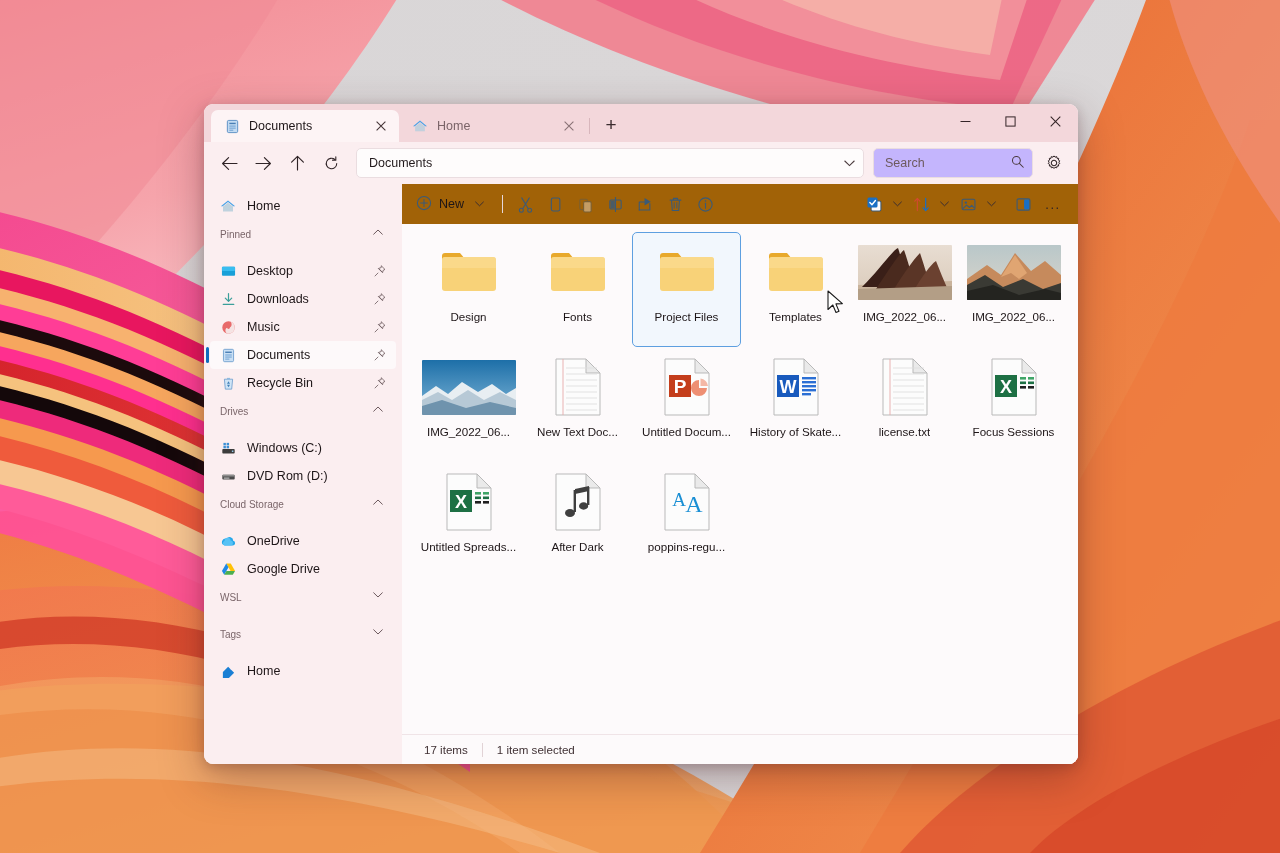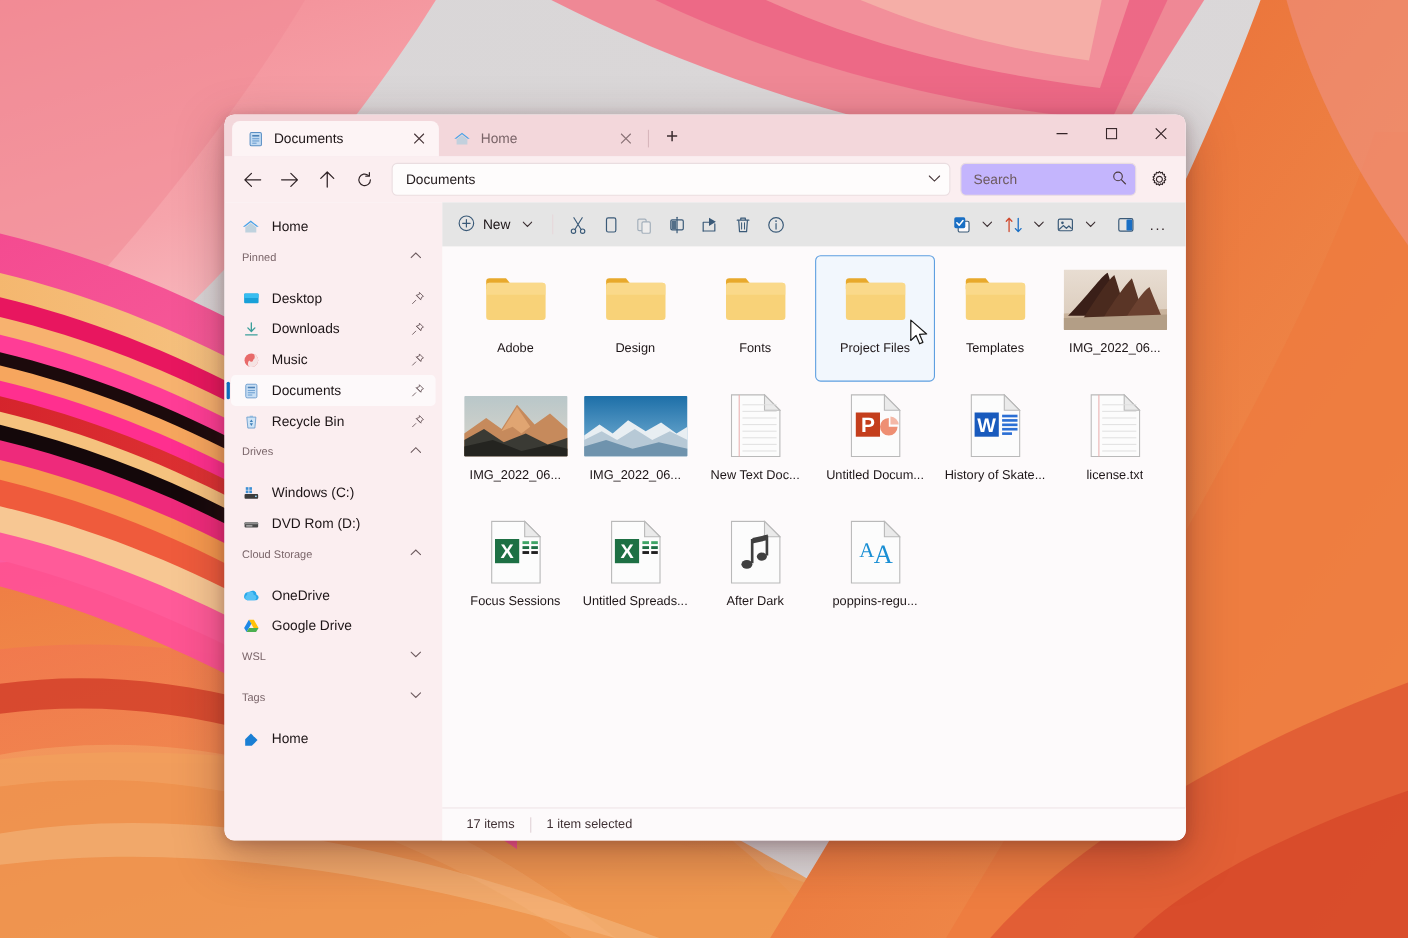--- a/index.html
+++ b/index.html
@@ -124,21 +124,21 @@
   .side-section .sec-chev { width: 20px; margin-right: 8px; display: flex; align-items: center; justify-content: center; color: #6d5a5e; }
 
   
   .mainpane { flex: 1; display: flex; flex-direction: column; background: #fdfafb; min-width: 0; }
 
   
   .cmdbar {
     height: 40px; flex: 0 0 40px;
     display: flex; align-items: center;
     padding: 0 10px 0 8px; gap: 0px;
-    background: #e5e5e5;
+    background: #a16207;
   }
   .newbtn {
     height: 28px; border-radius: 4px; display: flex; align-items: center;
     padding: 0 7px 0 6px; gap: 7px; font-size: 12.5px; color: #1d1517;
   }
   .newbtn .lbl { font-size: 12.5px; }
   .cmd-ico {
     width: 30px; height: 28px; border-radius: 4px;
     display: flex; align-items: center; justify-content: center;
     color: #3a5a78;
@@ -719,30 +719,20 @@
               <rect x="9.6" y="3.7" width="5.5" height="10.6" rx="1.2" fill="#1a6fc4"></rect>
             </svg>
           </div>
 
           <div class="dots">...</div>
         </div>
       </div>
 
       <div class="filegrid">
 
-        <div class="tile">
-          <div class="tile-icon">
-            <svg width="58" height="48" viewBox="0 0 58 48">
-              <path d="M2,8 A3,3 0 0 1 5,5 L20,5 L25,11 L25,15 L2,15 Z" fill="#e8a92c"></path>
-              <path d="M2,12 A3,3 0 0 1 5,9 L53,9 A3,3 0 0 1 56,12 L56,40 A3,3 0 0 1 53,43 L5,43 A3,3 0 0 1 2,40 Z" fill="#f8d278"></path>
-              <path d="M2,12 A3,3 0 0 1 5,9 L53,9 A3,3 0 0 1 56,12 L56,20 L2,20 Z" fill="#fbdd93" opacity=".65"></path>
-            </svg>
-          </div>
-          <div class="tile-label">Adobe</div>
-        </div>
 
         <div class="tile">
           <div class="tile-icon">
             <svg width="58" height="48" viewBox="0 0 58 48">
               <path d="M2,8 A3,3 0 0 1 5,5 L20,5 L25,11 L25,15 L2,15 Z" fill="#e8a92c"></path>
               <path d="M2,12 A3,3 0 0 1 5,9 L53,9 A3,3 0 0 1 56,12 L56,40 A3,3 0 0 1 53,43 L5,43 A3,3 0 0 1 2,40 Z" fill="#f8d278"></path>
               <path d="M2,12 A3,3 0 0 1 5,9 L53,9 A3,3 0 0 1 56,12 L56,20 L2,20 Z" fill="#fbdd93" opacity=".65"></path>
             </svg>
           </div>
           <div class="tile-label">Design</div>

